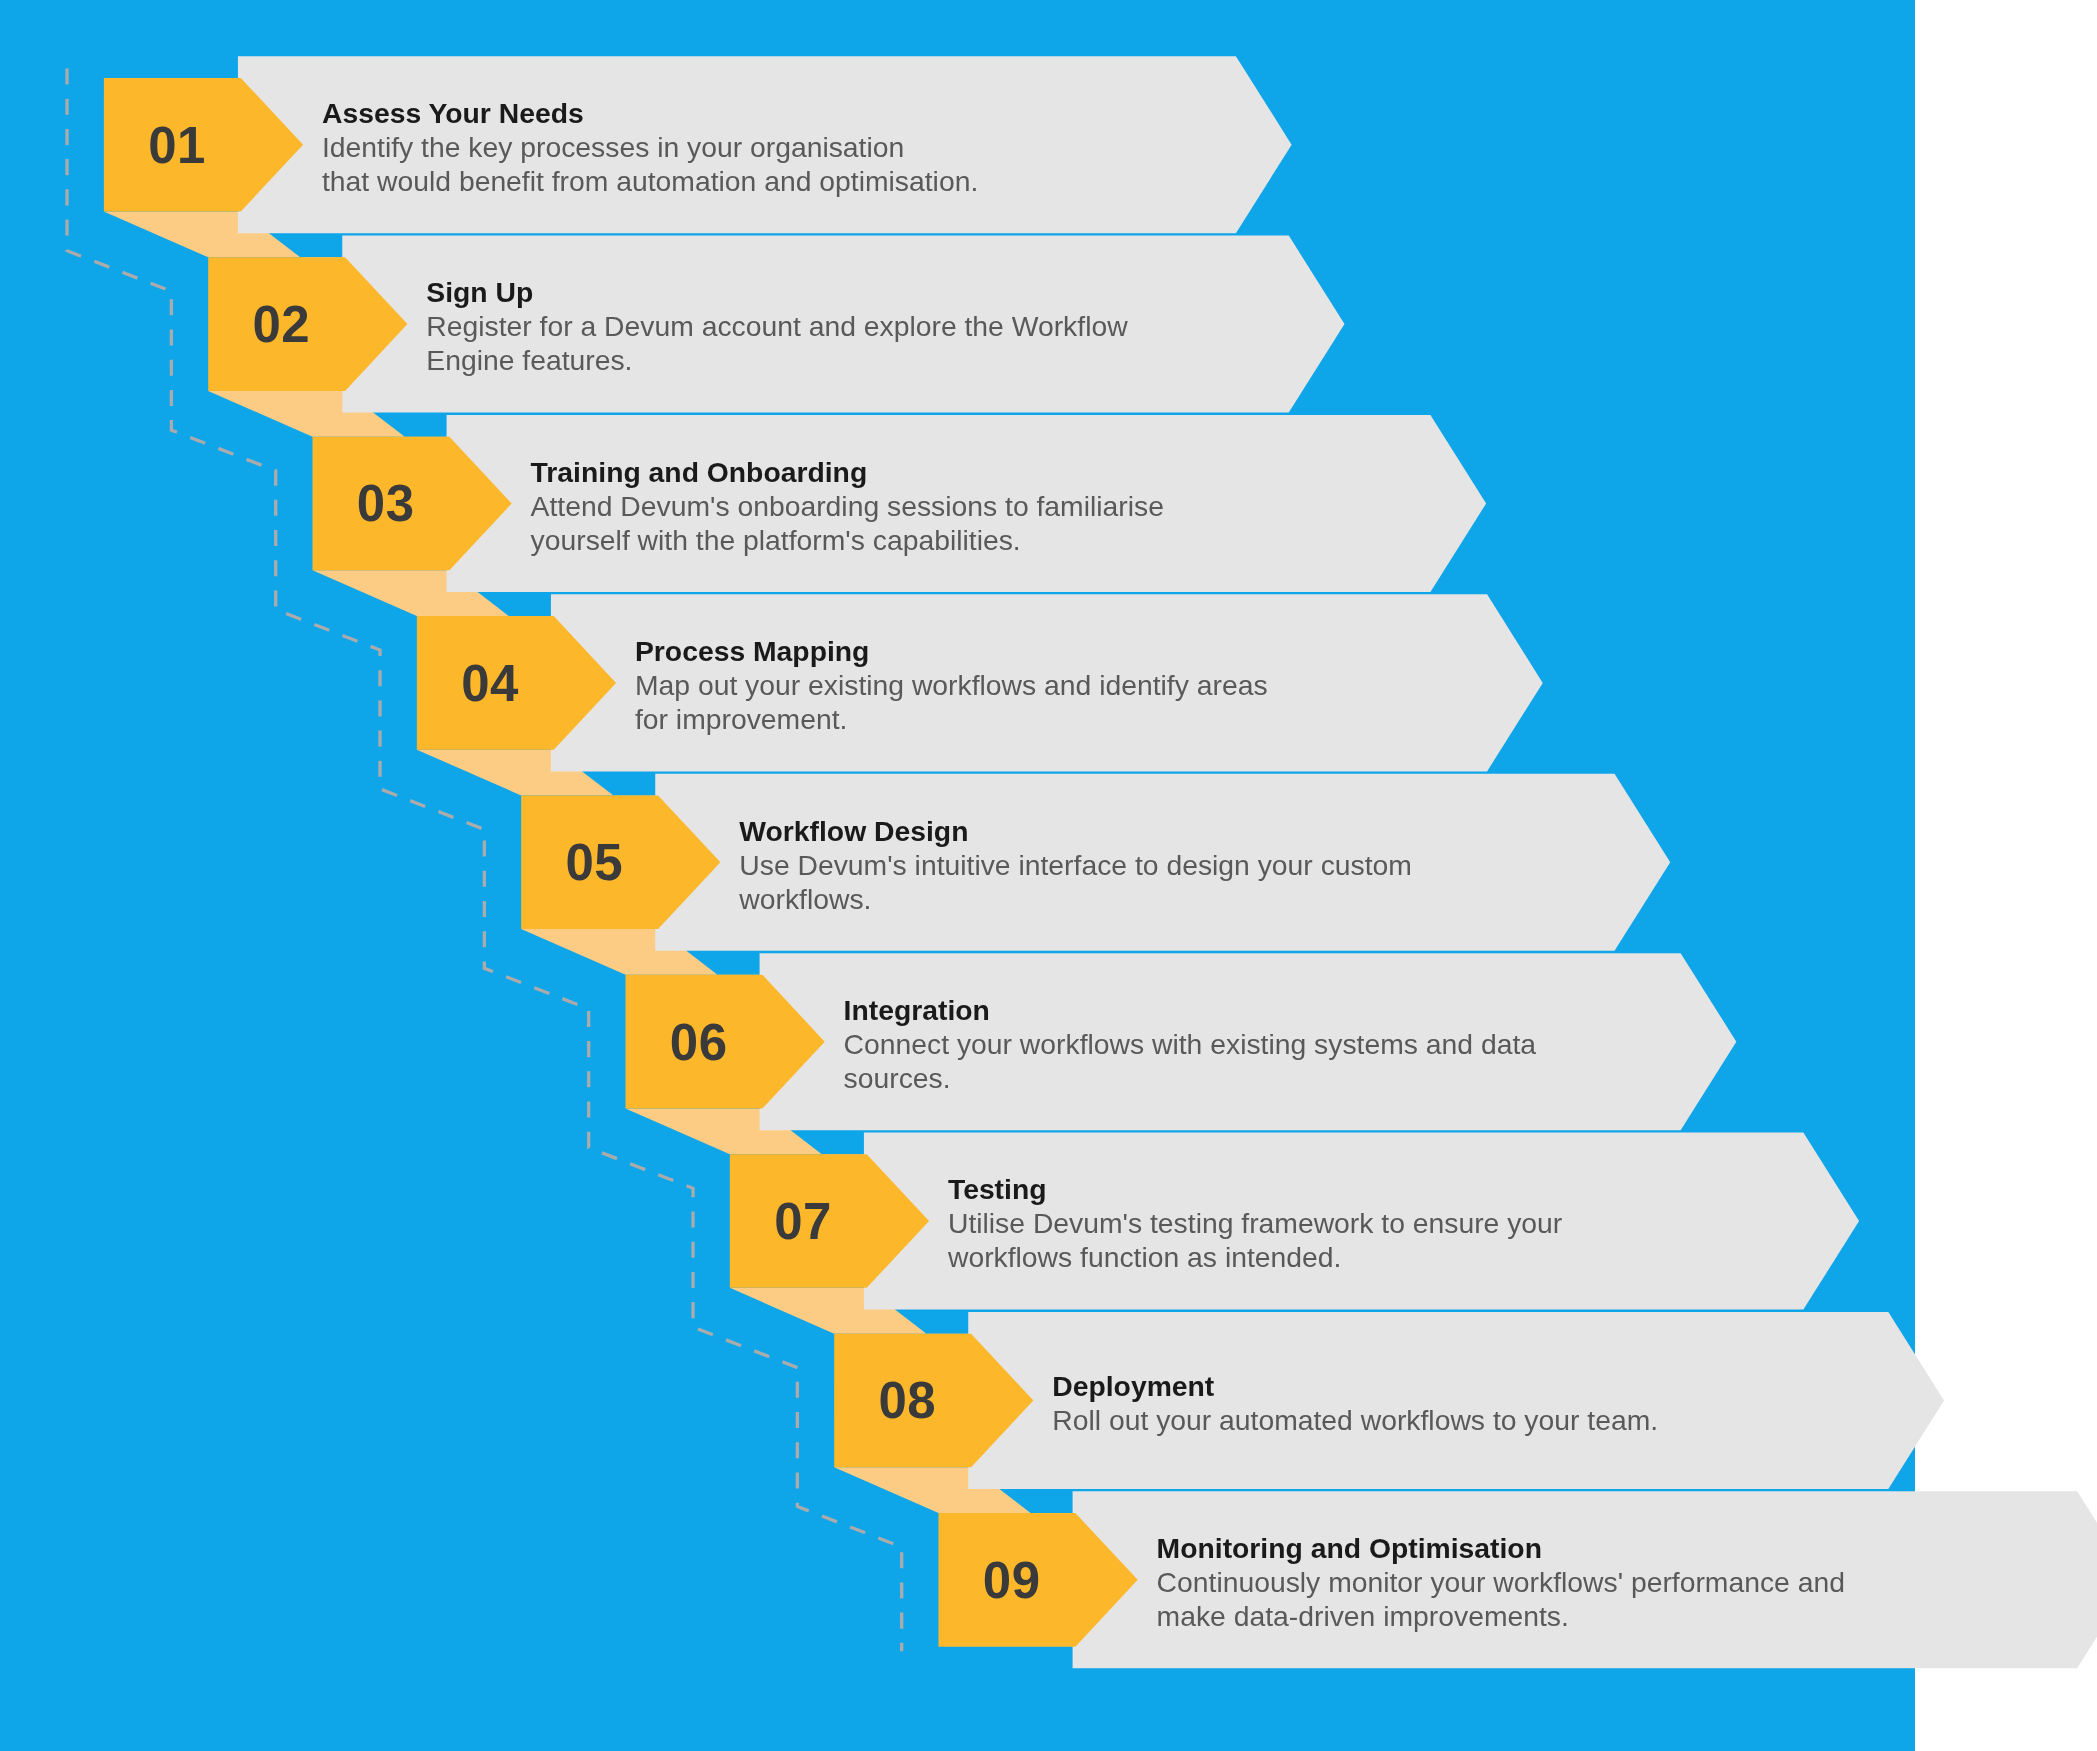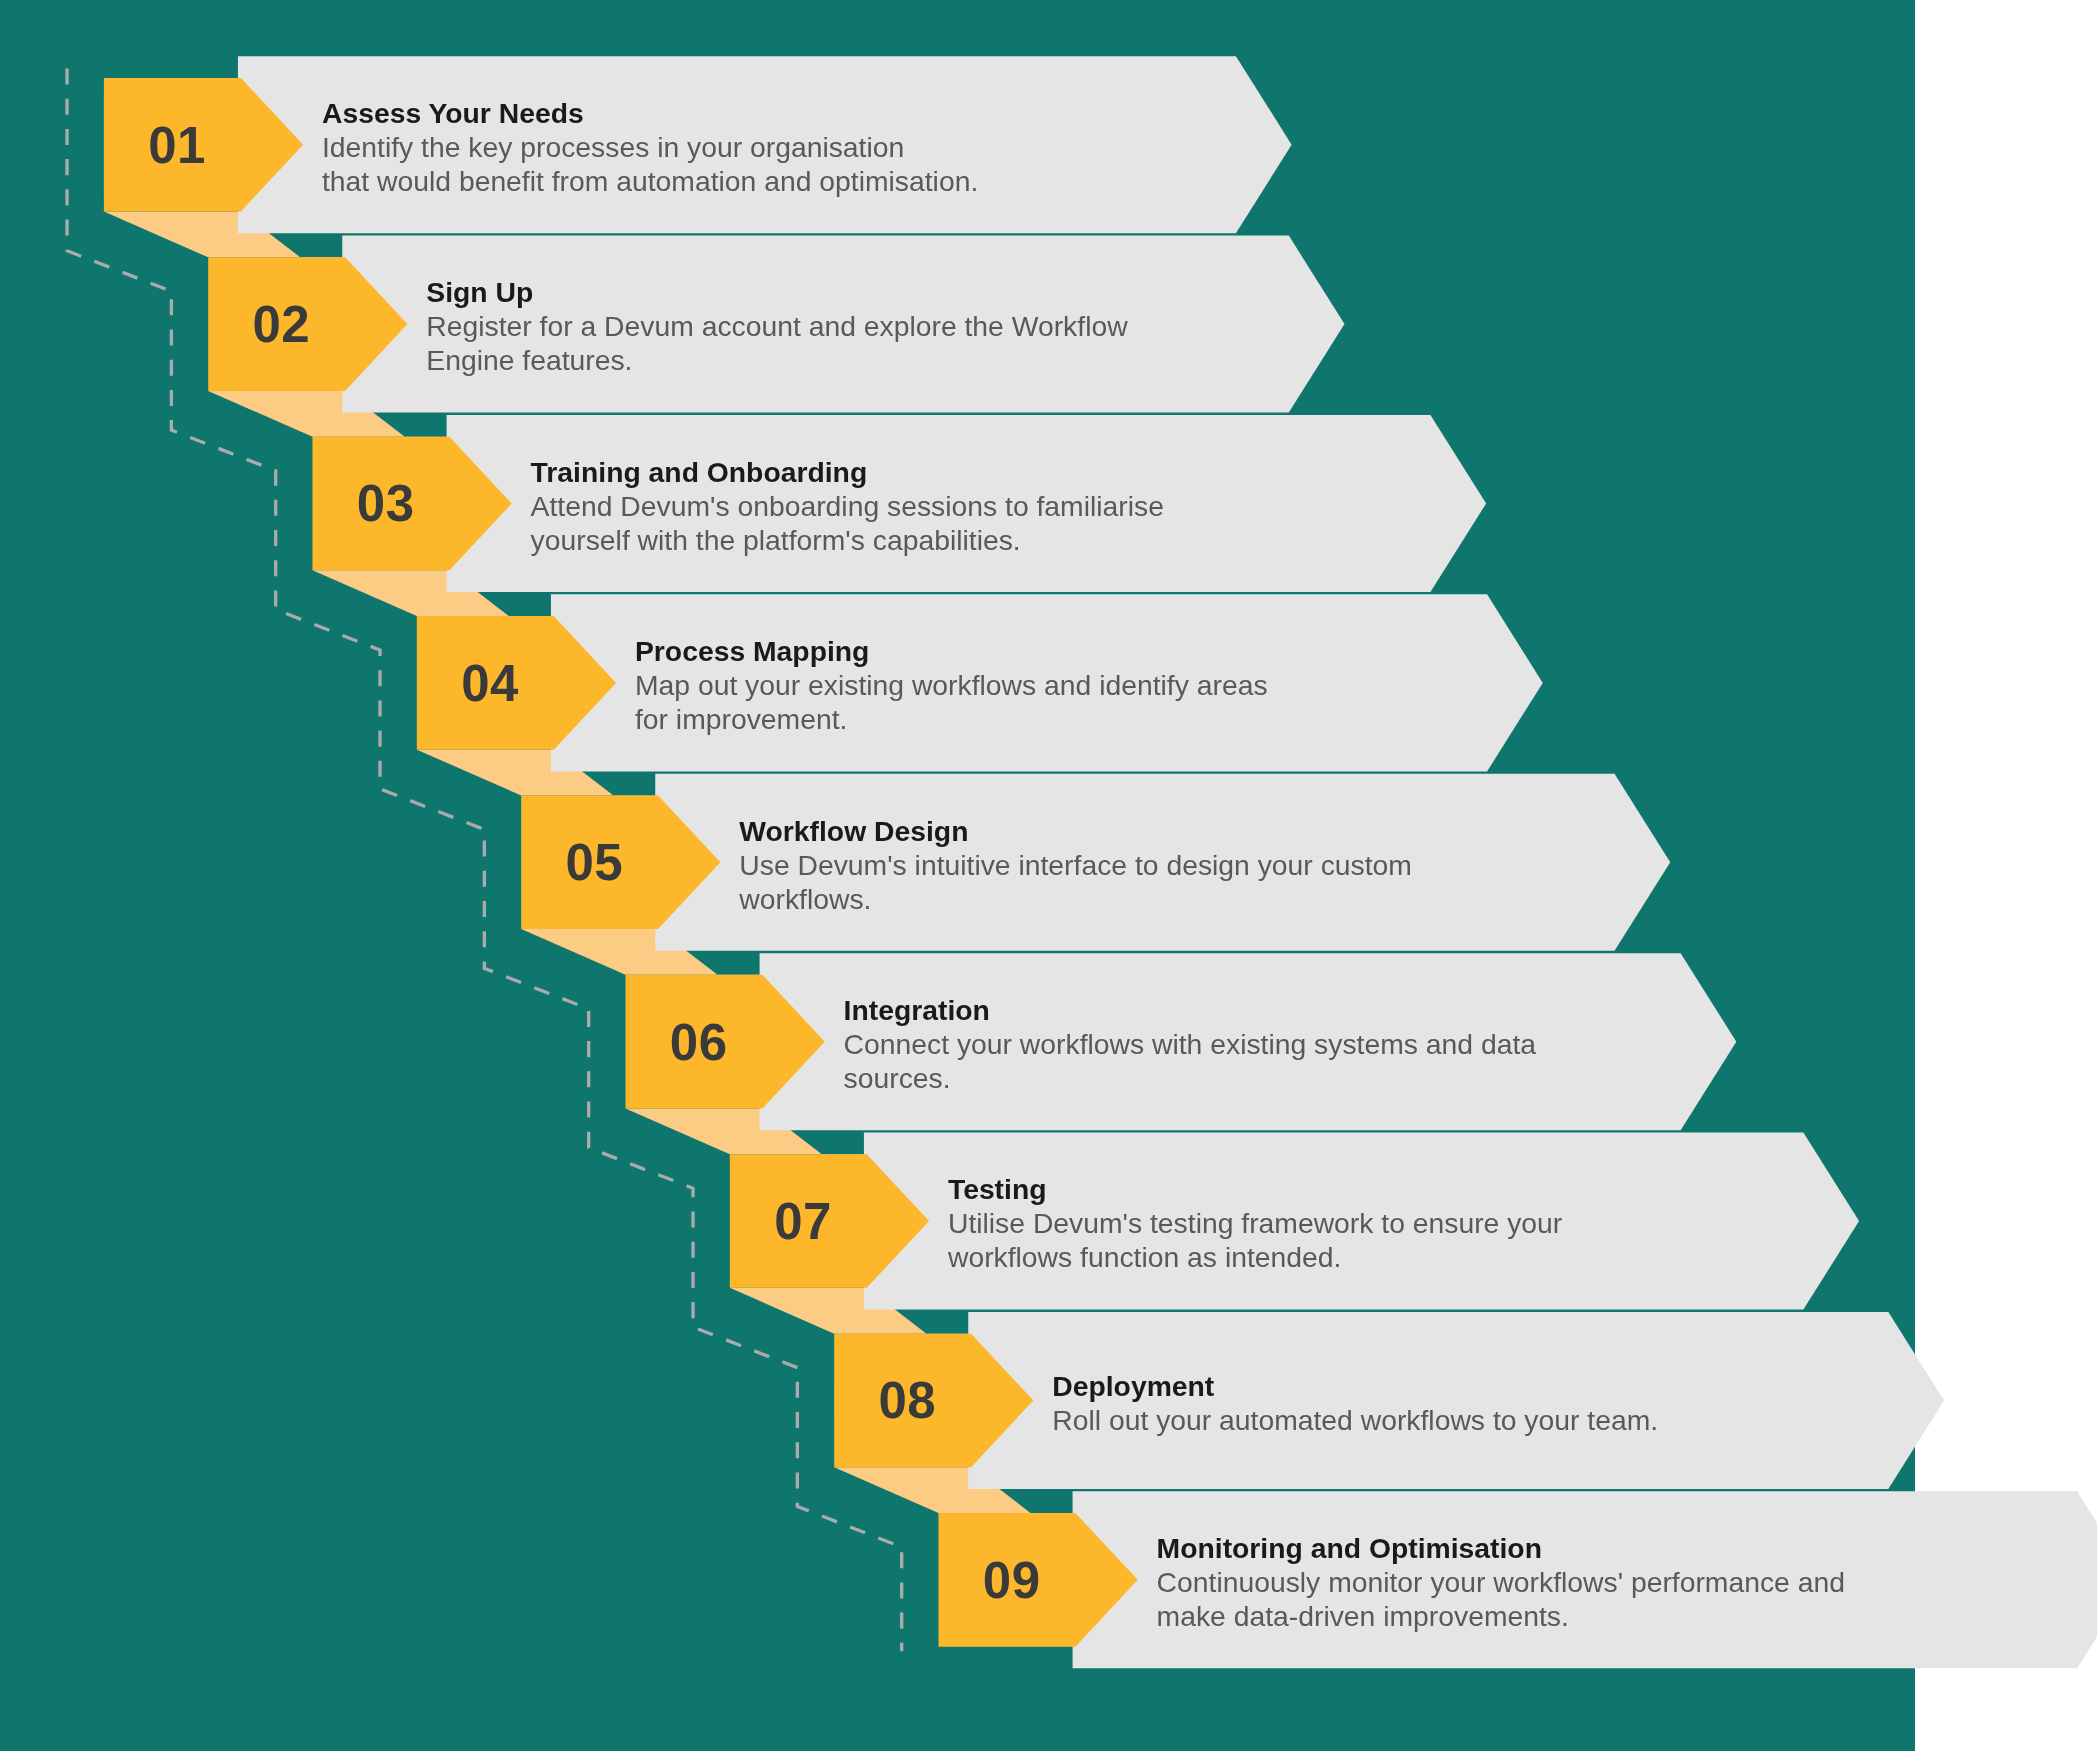--- a/index.html
+++ b/index.html
@@ -11,21 +11,21 @@
   body {
     width: 2097px;
     height: 1751px;
     font-family: "Liberation Sans", sans-serif;
     overflow: hidden;
   }
   #infographic {
     position: relative;
     width: 1915px;
     height: 1751px;
-    background: #0f766e;
+    background: #0ea5e9;
   }
   #steps-svg {
     position: absolute;
     left: 0;
     top: 0;
     width: 2097px;
     height: 1751px;
     display: block;
   }
   .step-number {

